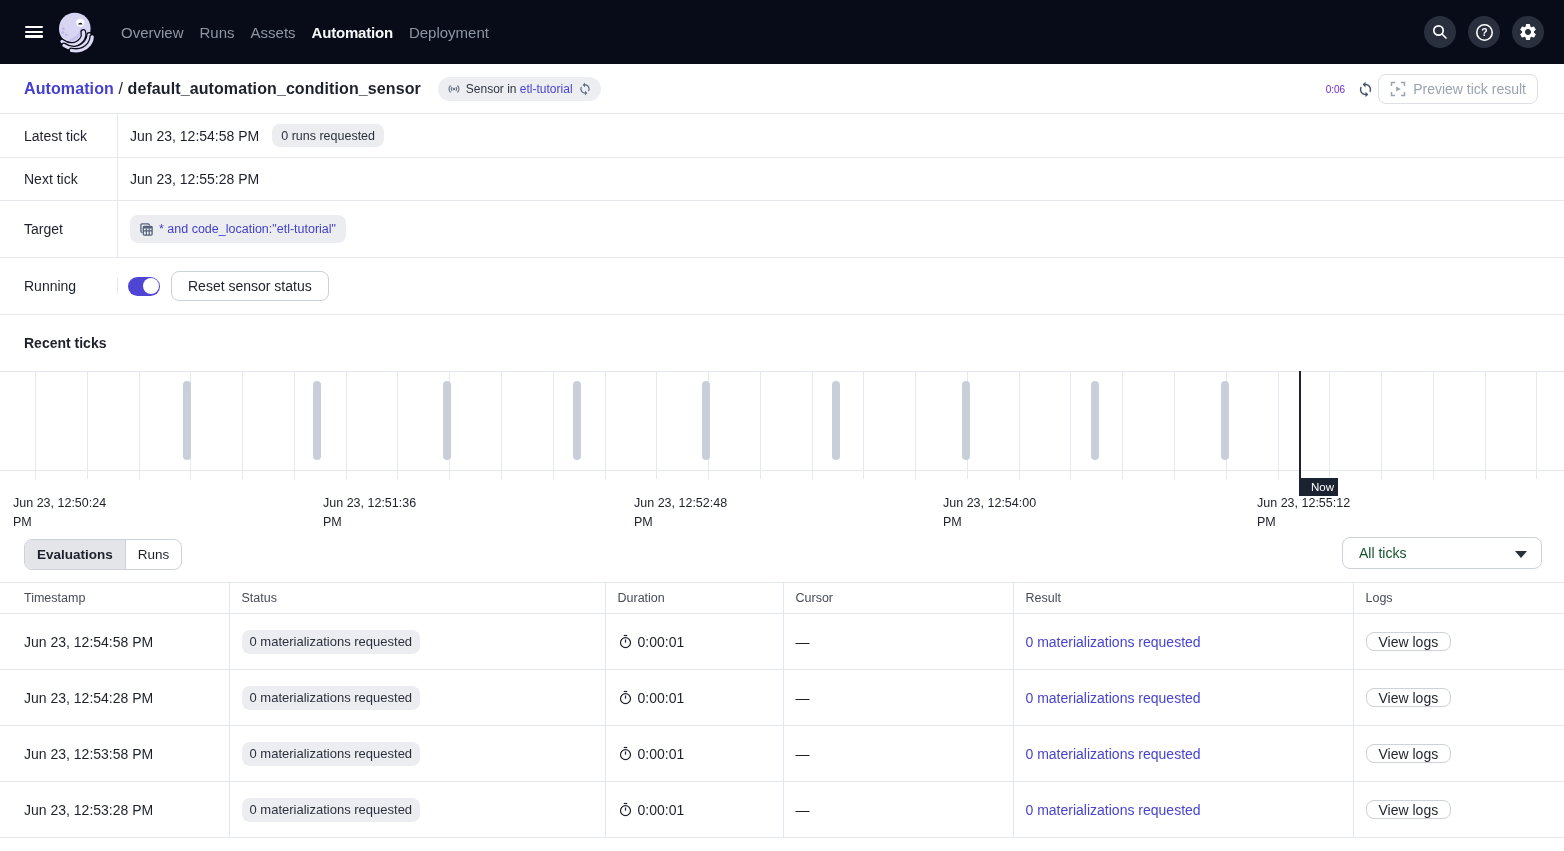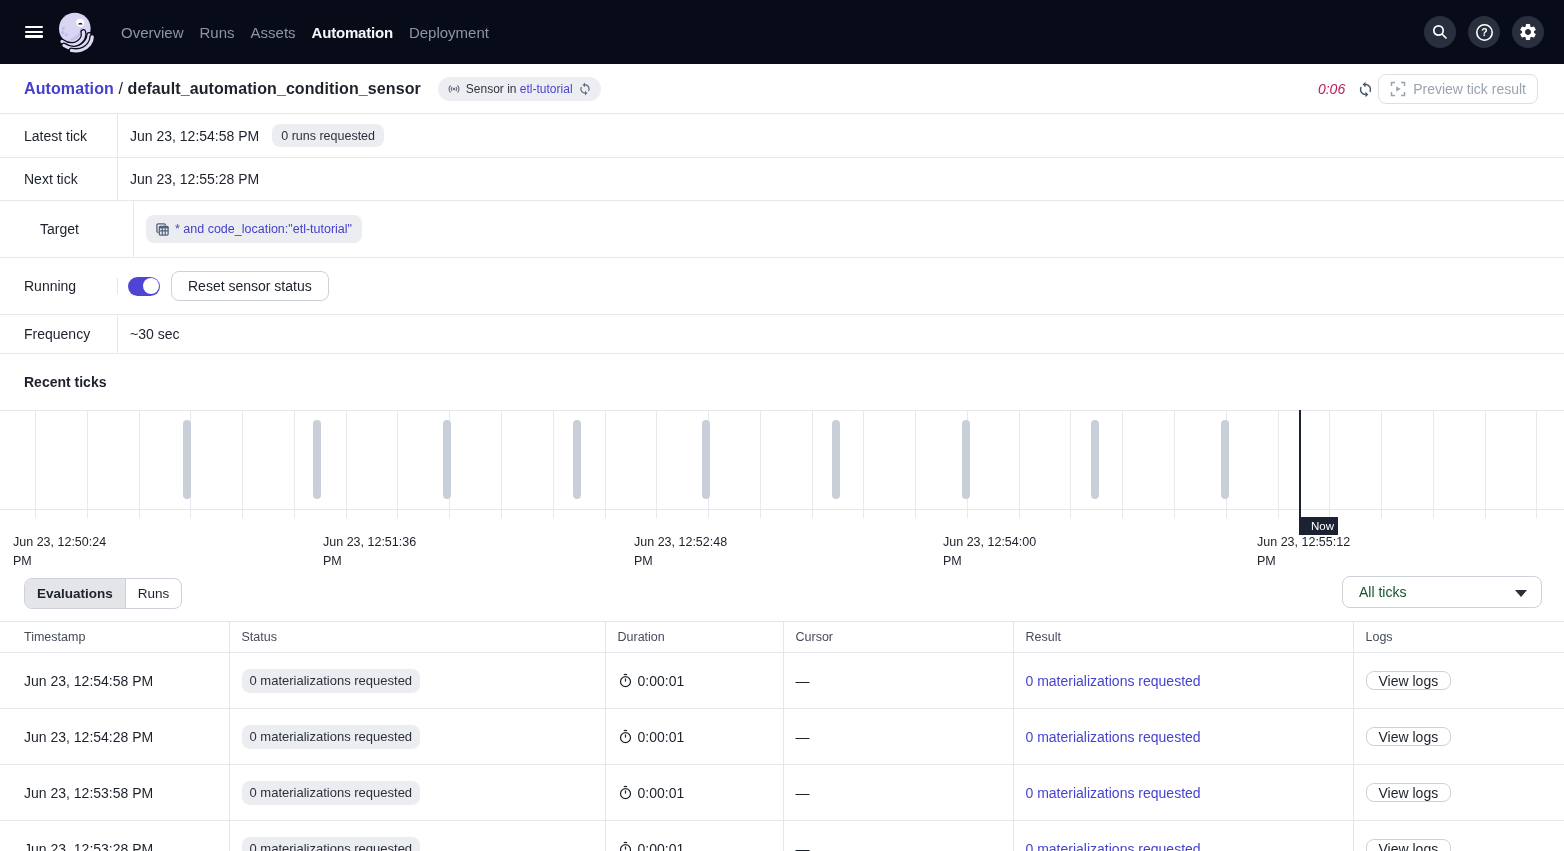--- a/index.html
+++ b/index.html
@@ -15,21 +15,21 @@
   .navlinks span.active { color:#f7f8fa; font-weight:700; letter-spacing:-0.2px; }
   .navbtns { position:absolute; right:20px; top:16px; display:flex; gap:12px; }
   .navbtn { width:32px; height:32px; border-radius:50%; background:#2a2f3d; display:flex; align-items:center; justify-content:center; }
   
   .crumbrow { height:50px; border-bottom:1px solid #e3e6ea; display:flex; align-items:center; padding:0 20px 0 24px; position:relative; }
   .crumb { font-size:16px; font-weight:700; letter-spacing:0.1px; }
   .crumb .blue { color:#443fce; }
   .senspill { margin-left:17px; height:24px; background:#edeef2; border-radius:12px; display:flex; align-items:center; padding:0 9px; font-size:12px; color:#2f3542; gap:5px;}
   .senspill .link { color:#4944d0; }
   .crumbright { position:absolute; right:0; top:0; height:50px; display:flex; align-items:center; }
-  .countdown { font-size:14px; color:#be185d;font-style:italic; }
+  .countdown { font-size:10px; color:#6d28d9; }
   .previewbtn { margin-left:4px; margin-right:26px; height:30px; border:1px solid #dcdfe5; border-radius:8px; display:flex; align-items:center; padding:0 11px; gap:7px; color:#9aa3b0; font-size:14px; background:#fff; }
   
   .meta { }
   .mrow { display:flex; border-bottom:1px solid #e6e8ec; }
   .mlabel { width:118px; border-right:1px solid #e6e8ec; display:flex; align-items:center; padding-left:24px; font-size:14px; color:#1c212b; flex:none; }
   .mval { display:flex; align-items:center; padding-left:12px; font-size:14px; color:#1c212b; }
   .pill { background:#ecedf1; border-radius:8px; display:inline-flex; align-items:center; font-size:13px; color:#2b313c; }
   .toggle { width:32px; height:19px; background:#4f45d4; border-radius:10px; position:relative; }
   .toggle .knob { position:absolute; right:1.5px; top:1.5px; width:16px; height:16px; background:#fff; border-radius:50%; }
   .resetbtn { margin-left:11px; height:30px; border:1px solid #ccd1da; border-radius:8px; display:flex; align-items:center; padding:0 16px; font-size:14px; color:#1c212b; background:#fff; }
@@ -146,45 +146,41 @@
   <div class="mrow" style="height:44px;">
     <div class="mlabel">Latest tick</div>
     <div class="mval">Jun 23, 12:54:58 PM
       <span class="pill" style="margin-left:13px;height:23px;padding:0 9px;font-size:12.5px;">0 runs requested</span>
     </div>
   </div>
   <div class="mrow" style="height:43px;">
     <div class="mlabel">Next tick</div>
     <div class="mval">Jun 23, 12:55:28 PM</div>
   </div>
-  <div class="mrow" style="height:57px;padding-left:16px;">
+  <div class="mrow" style="height:57px;">
     <div class="mlabel">Target</div>
     <div class="mval" style="padding-left:12px;">
       <span class="pill" style="height:28px;padding:0 10px;font-size:12.5px;color:#433fc9;gap:6px;">
         <svg width="13" height="13" viewBox="0 0 13 13" style="margin-top:1px;">
           <path d="M2.4 9.3 H2 a1.1 1.1 0 0 1-1.1-1.1 V2 A1.1 1.1 0 0 1 2 .9 h6.2 A1.1 1.1 0 0 1 9.3 2 v.4" fill="none" stroke="#53627a" stroke-width="1.3"></path>
           <rect x="3.3" y="3.3" width="8.8" height="8.8" rx="1" fill="none" stroke="#53627a" stroke-width="1.3"></rect>
           <rect x="3" y="3" width="9.4" height="2.6" rx="1" fill="#53627a"></rect>
           <path d="M3.3 7.9 H12.1 M6.3 5.6 V12.1 M9.2 5.6 V12.1" stroke="#53627a" stroke-width="1.2"></path>
         </svg>
         * and code_location:"etl-tutorial"</span>
     </div>
   </div>
   <div class="mrow" style="height:57px;align-items:center;">
     <div class="mlabel">Running</div>
     <div class="mval" style="padding-left:10px;">
       <div class="toggle">
           <div class="knob"></div>
         </div>
       <div class="resetbtn">Reset sensor status</div>
     </div>
-  </div>
-  <div class="mrow" style="height:39px;">
-    <div class="mlabel">Frequency</div>
-    <div class="mval">~30 sec</div>
   </div>
 </div>
 
 <div class="rt-head">Recent ticks</div>
 <div class="chart" id="chart">
   <div class="topline" style="top:0;"></div>
   <div class="botline" style="top:99px;"></div>
   <div class="grid" style="left:35.0px"></div>
   <div class="grid" style="left:86.8px"></div>
   <div class="grid" style="left:138.5px"></div>

